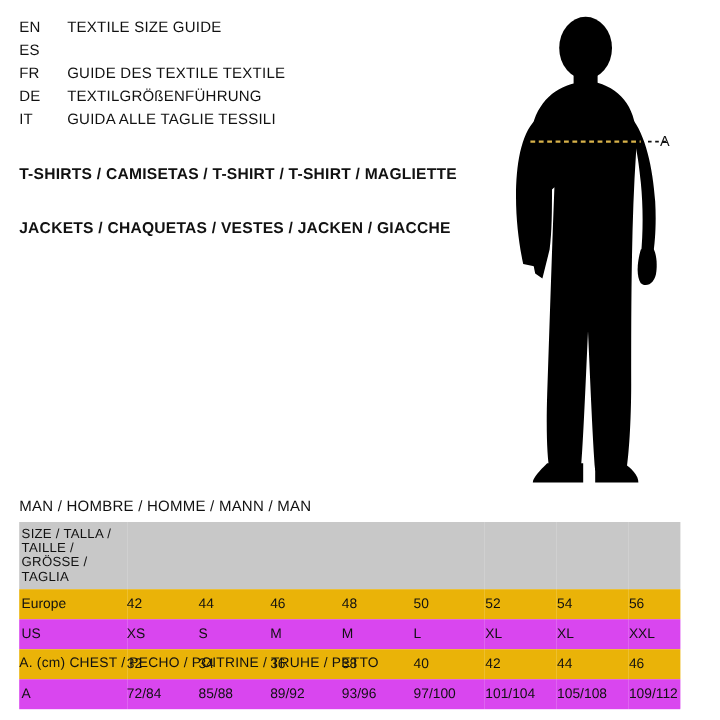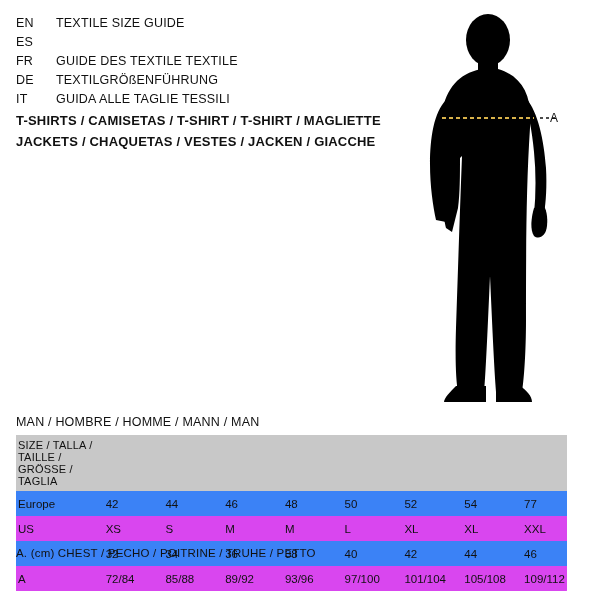--- a/index.html
+++ b/index.html
@@ -46,20 +46,21 @@
     position: absolute;
     left: 16px;
     top: 110px;
     width: 380px;
   }
   .garment-line {
     font-size: 13px;
     font-weight: bold;
     line-height: 21px;
     letter-spacing: 0.2px;
+    margin-top: 24px;
   }
 
   
   .figure-wrap {
     position: absolute;
     left: 400px;
     top: 8px;
     width: 200px;
     height: 400px;
   }
@@ -95,21 +96,21 @@
     padding: 4px 0 4px 0;
     height: 17px;
     vertical-align: middle;
   }
   .row-head td {
     background: #c8c8c8;
     font-weight: normal;
     font-size: 11px;
     letter-spacing: 0.2px;
   }
-  .row-shade td { background: #3b82f6; }
+  .row-shade td { background: #eab308; }
   .row-plain td { background: #d946ef; }
   .col-label { width: 88px; padding-left: 2px !important; }
   .col-v { width: 60px; text-align: left; }
   .footnote {
     position: absolute;
     left: 16px;
     top: 547px;
     font-size: 11.5px;
     font-weight: normal;
     letter-spacing: 0.2px;
@@ -213,21 +214,21 @@
 
         <tr class="row-shade">
           <td class="col-label">Europe</td>
           <td class="col-v">42</td>
           <td class="col-v">44</td>
           <td class="col-v">46</td>
           <td class="col-v">48</td>
           <td class="col-v">50</td>
           <td class="col-v">52</td>
           <td class="col-v">54</td>
-          <td class="col-v">77</td>
+          <td class="col-v">56</td>
         </tr>
 
         <tr class="row-plain">
           <td class="col-label">US</td>
           <td class="col-v">XS</td>
           <td class="col-v">S</td>
           <td class="col-v">M</td>
           <td class="col-v">M</td>
           <td class="col-v">L</td>
           <td class="col-v">XL</td>

